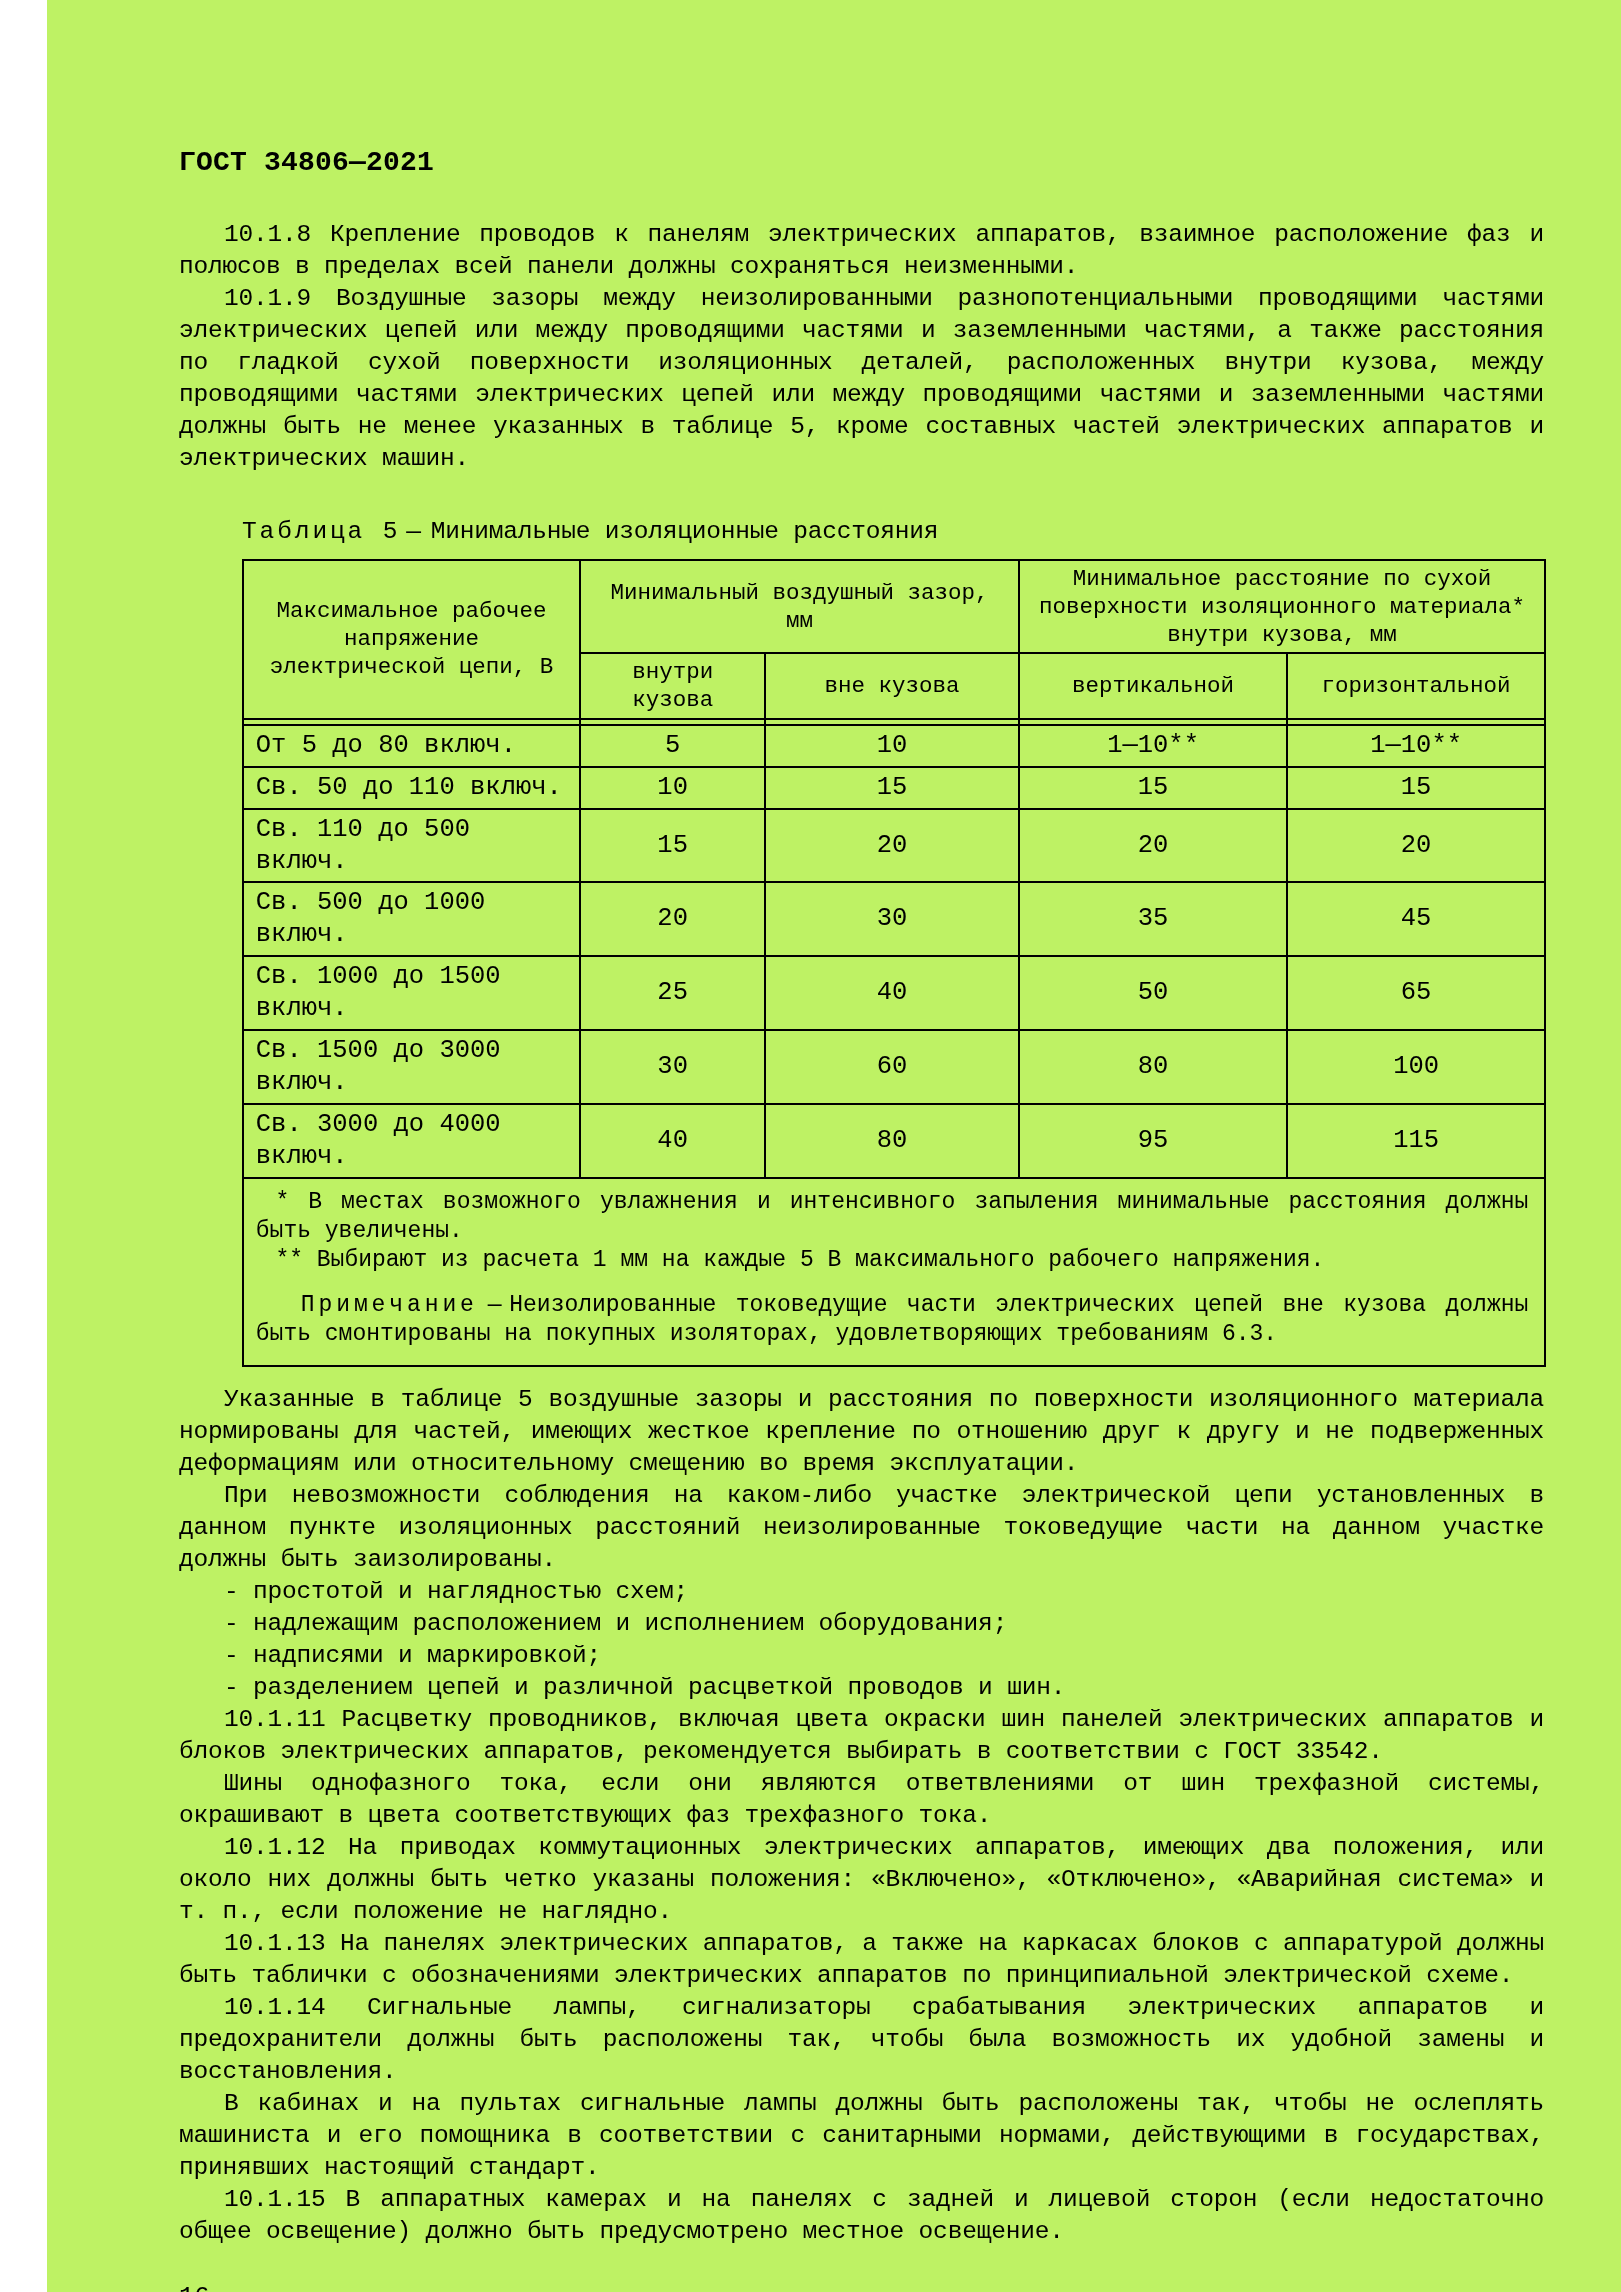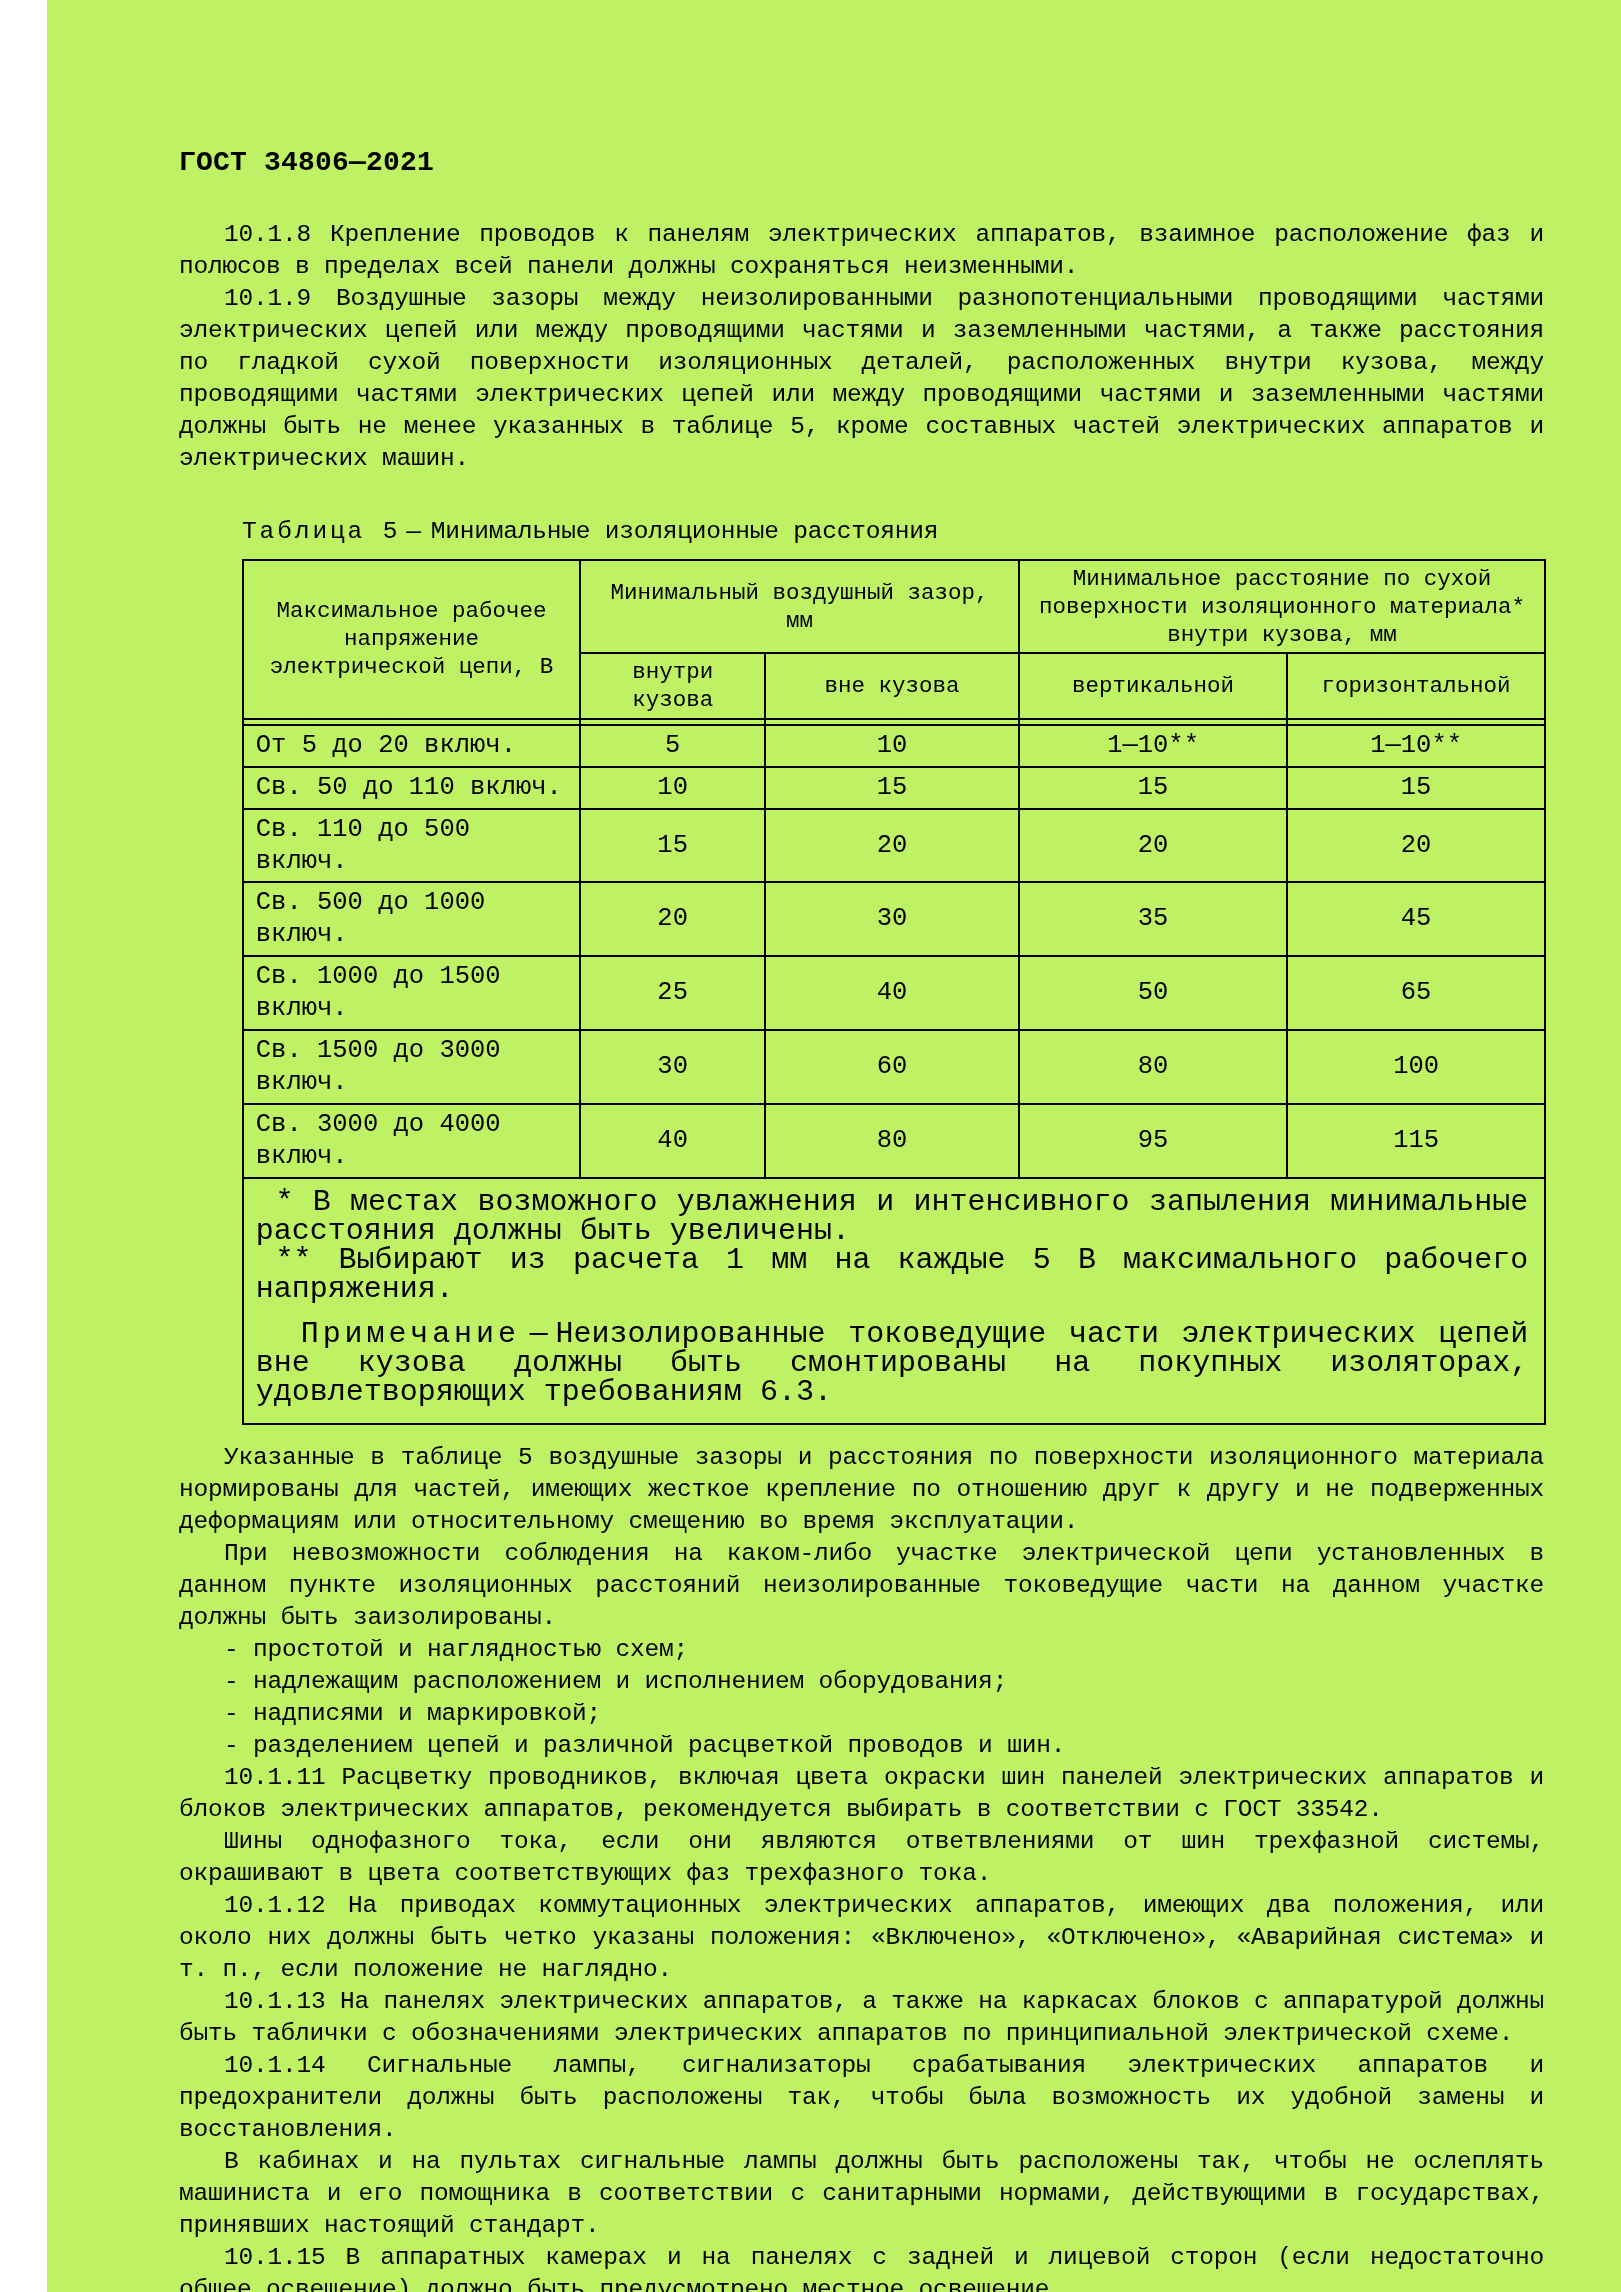--- a/index.html
+++ b/index.html
@@ -66,21 +66,21 @@
   tr.rule-spacer td { height: 3.9px; padding: 0; }
   tbody.data td {
     font-size: 25.5px;
     line-height: 32px;
     padding: 3.9px 7.8px;
     text-align: center;
   }
   tbody.data td.stub { text-align: left; padding-left: 11.8px; }
   td.notes-cell {
     padding: 9.8px 15.7px 15.7px 11.8px;
-    font-size: 30px;
+    font-size: 23px;
     line-height: 29px;
   }
   .fn { margin: 0; text-indent: 19.6px; text-align: justify; }
   .note { margin: 15.7px 0 0 0; text-indent: 45px; text-align: justify; }
   .note .nlbl { letter-spacing: 3.9px; }
   .note .nsep { margin: 0 7.8px 0 9.8px; }
 
   .page-num {
     margin-top: 35px;
     font-size: 25.5px;
@@ -126,21 +126,21 @@
         <tr class="rule-spacer">
           <td></td>
           <td></td>
           <td></td>
           <td></td>
           <td></td>
         </tr>
       </tbody>
       <tbody class="data">
         <tr>
-          <td class="stub">От 5 до 20 включ.</td>
+          <td class="stub">От 5 до 80 включ.</td>
           <td>5</td>
           <td>10</td>
           <td>1—10**</td>
           <td>1—10**</td>
         </tr>
         <tr>
           <td class="stub">Св. 50 до 110 включ.</td>
           <td>10</td>
           <td>15</td>
           <td>15</td>

